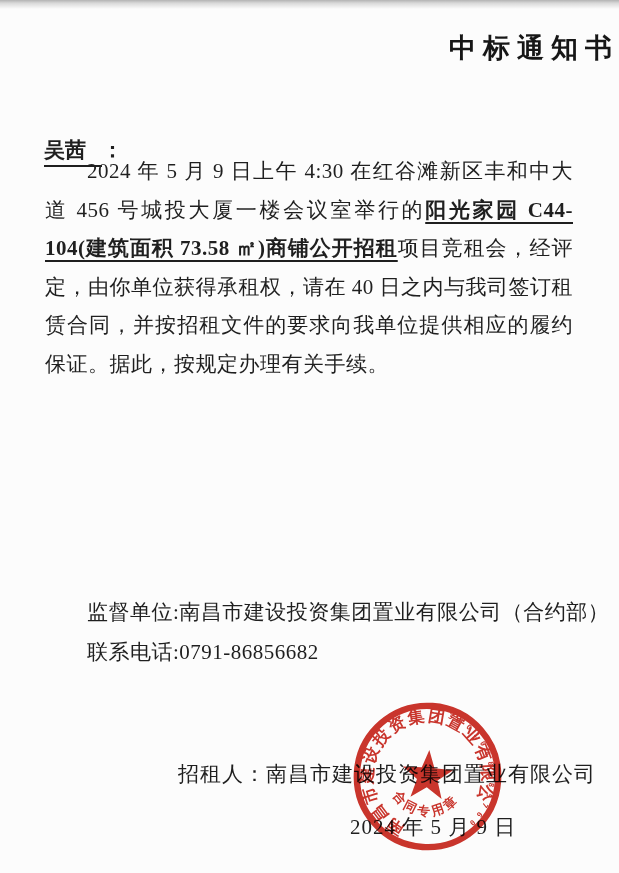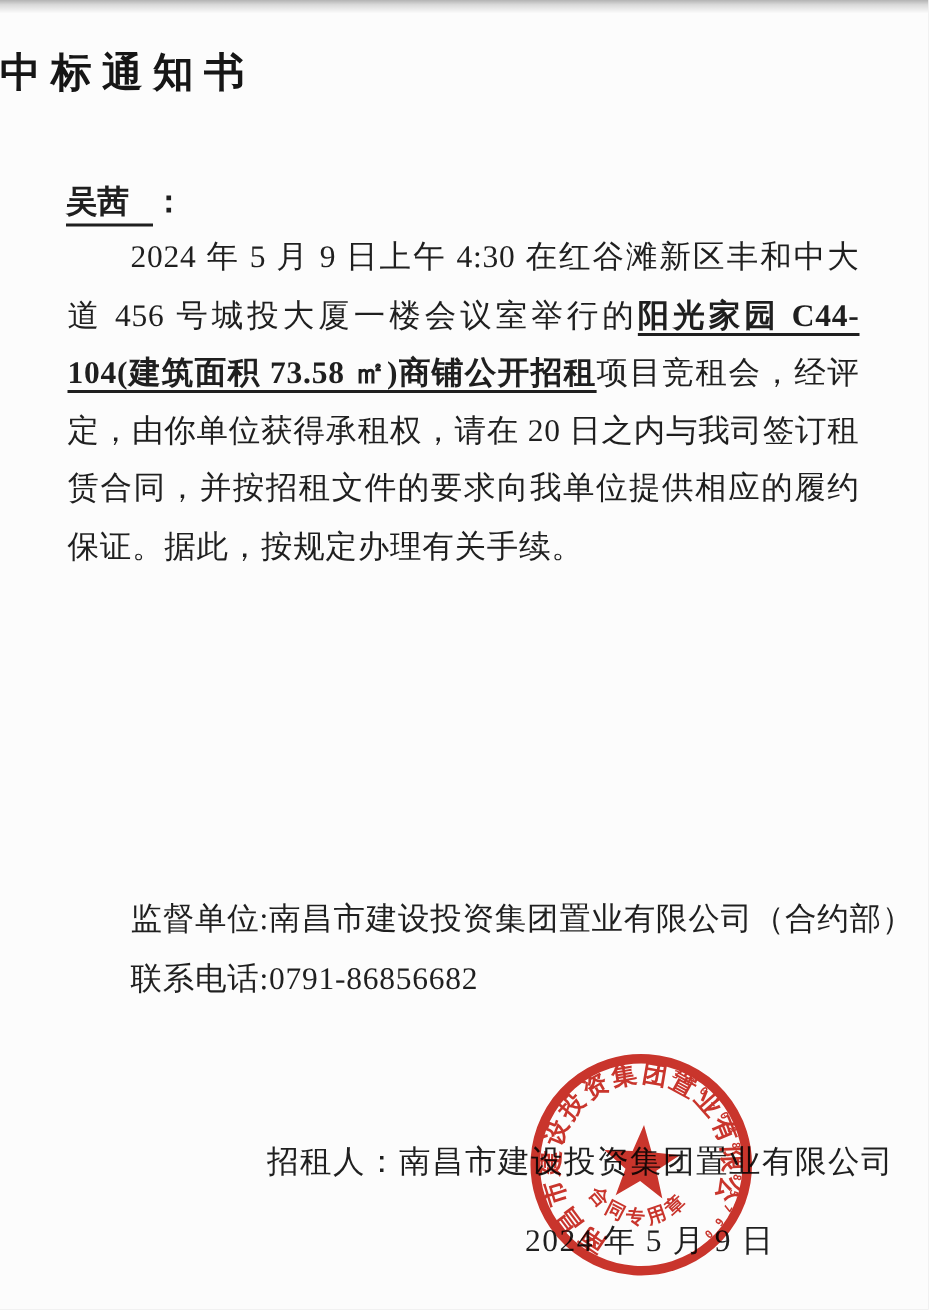--- a/index.html
+++ b/index.html
@@ -11,32 +11,33 @@
     overflow:hidden;
     font-family:"Liberation Serif","DejaVu Serif",serif;
     color:#1f1f1f;
   }
   .top-shade{
     position:absolute;left:0;top:0;width:619px;height:9px;
     background:linear-gradient(to bottom,#b3b3b3 0%,#d9d9d9 35%,#fcfcfc 100%);
   }
   .title{
     position:absolute;left:0;top:30px;width:619px;margin:0;
-    text-align:left;
+    text-align:right;
     font-size:27px;font-weight:bold;letter-spacing:7px;
     color:#161616;
   }
   .salutation{
     position:absolute;left:44px;top:120px;
     font-size:21px;font-weight:bold;
   }
   .salutation .name{
     border-bottom:2px solid #1f1f1f;
     padding-right:16px;padding-bottom:1px;
     display:inline-block;
+    margin-top:16px;
   }
   .para{
     position:absolute;left:45px;width:528px;margin:0;
     font-size:21px;line-height:38.5px;letter-spacing:0.5px;
     text-align:justify;text-indent:2em;
   }
   .para1{top:152px;}
   .em-underline{
     font-weight:bold;
     text-decoration:underline;
@@ -88,21 +89,21 @@
 <body>
 
 <div class="page">
 
   <div class="top-shade"></div>
 
   <h1 class="title">中标通知书</h1>
 
   <div class="salutation"><span class="name">吴茜</span><span>：</span></div>
 
-  <p class="para para1"><span>2024 年 5 月 9 日上午 4:30 在红谷滩新区丰和中大道 456 号城投大厦一楼会议室举行的</span><span class="em-underline">阳光家园 C44-104(建筑面积 73.58 ㎡)商铺公开招租</span><span>项目竞租会，经评定，由你单位获得承租权，请在 20 日之内与我司签订租赁合同，并按招租文件的要求向我单位提供相应的履约保证。据此，按规定办理有关手续。</span></p>
+  <p class="para para1"><span>2024 年 5 月 9 日上午 4:30 在红谷滩新区丰和中大道 456 号城投大厦一楼会议室举行的</span><span class="em-underline">阳光家园 C44-104(建筑面积 73.58 ㎡)商铺公开招租</span><span>项目竞租会，经评定，由你单位获得承租权，请在 40 日之内与我司签订租赁合同，并按招租文件的要求向我单位提供相应的履约保证。据此，按规定办理有关手续。</span></p>
 
 
 
   <div class="line indent supervisor-line">监督单位:南昌市建设投资集团置业有限公司（合约部）</div>
 
   <div class="line indent phone-line">联系电话:0791-86856682</div>
 
   <div class="lessor"><span>招租人：</span><span>南昌市建设投资集团置业有限公司</span></div>
 
   <div class="date">2024 年 5 月 9 日</div>

